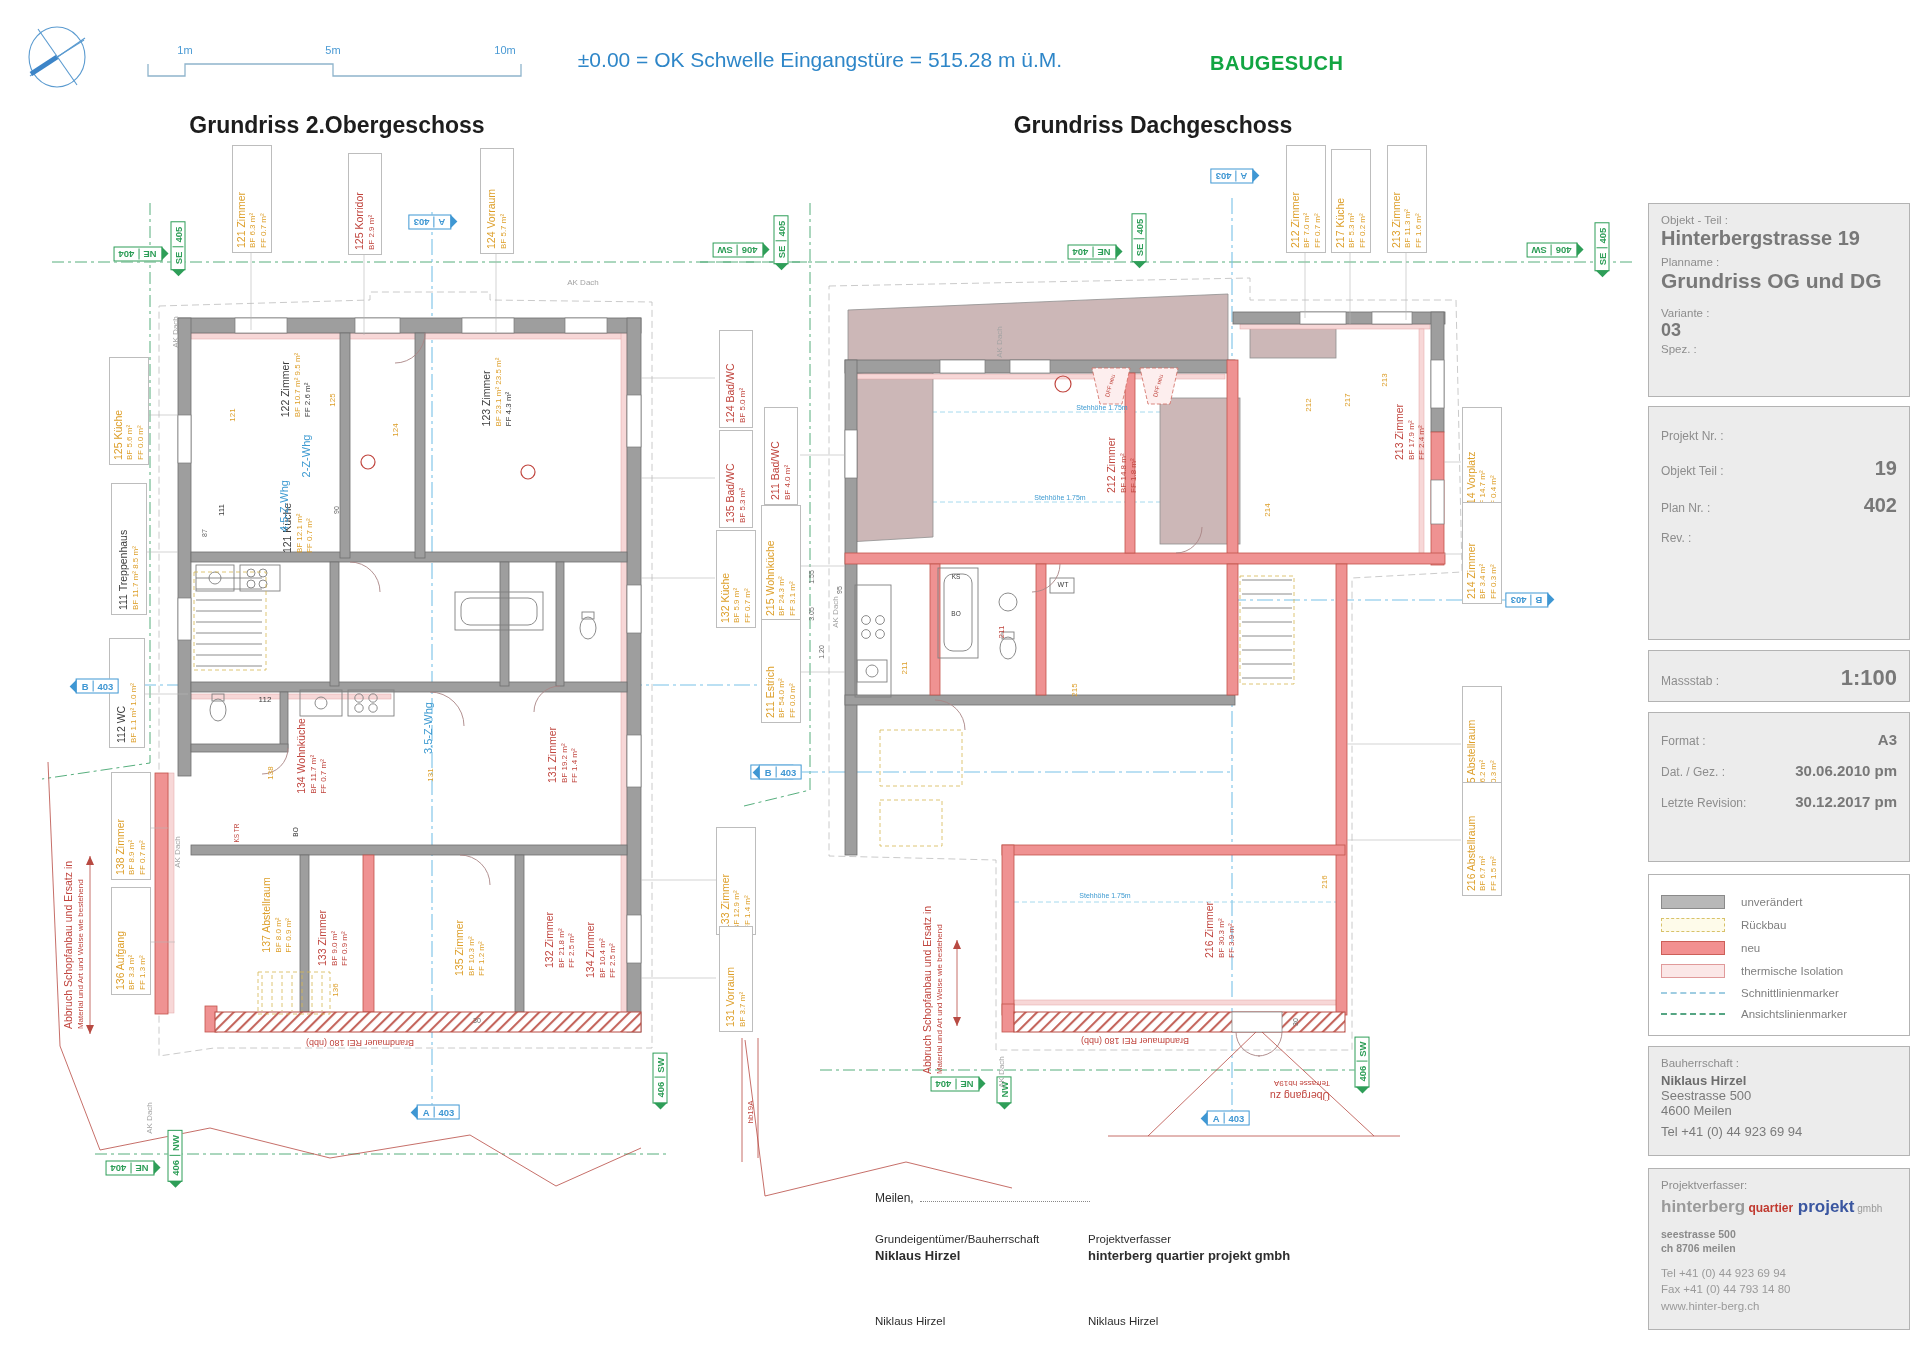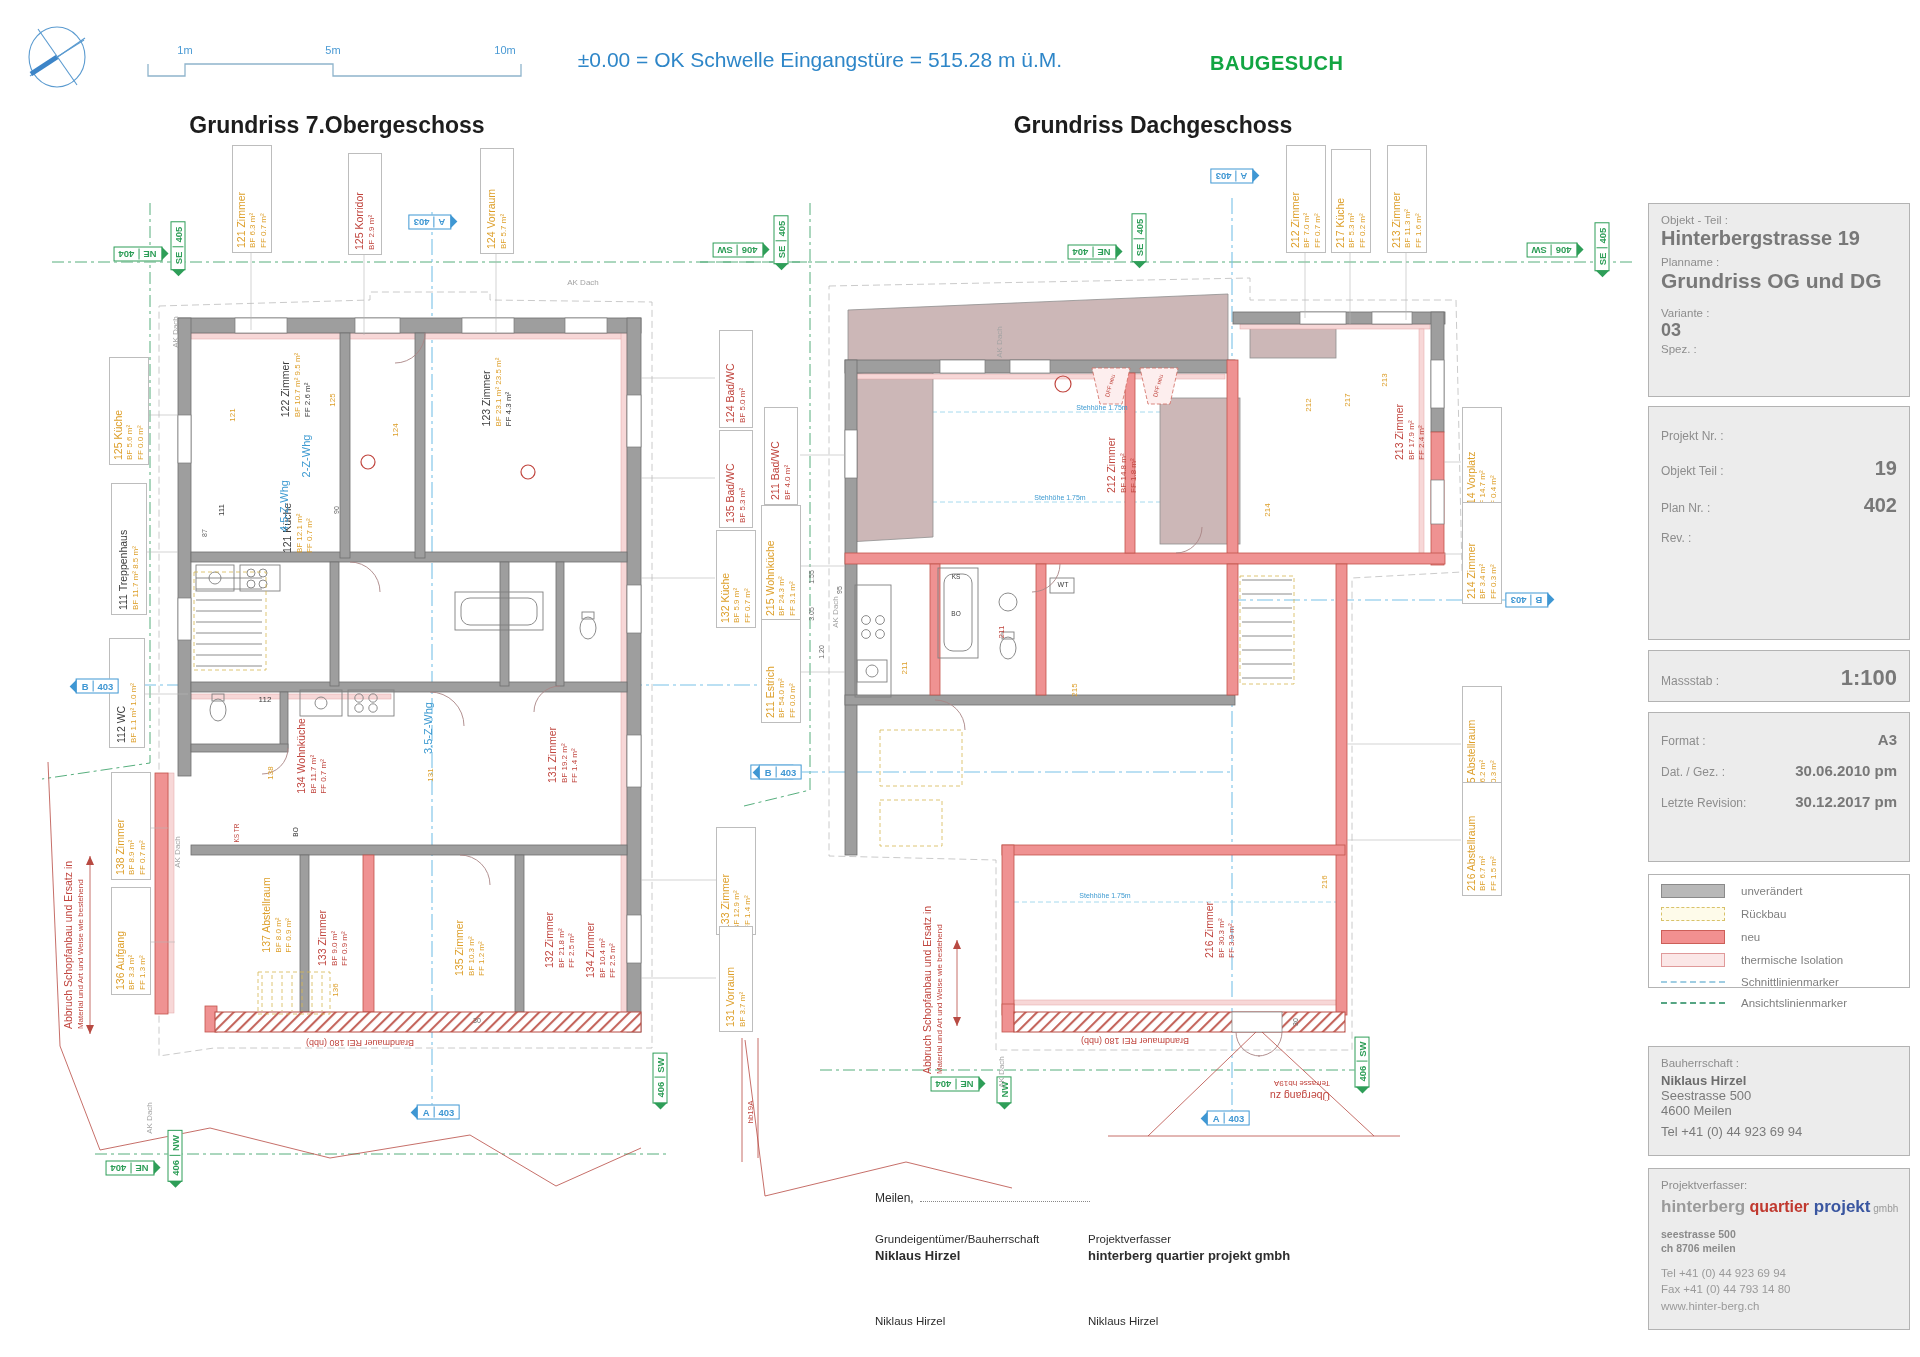--- a/index.html
+++ b/index.html
@@ -71,21 +71,21 @@
   .sw.swatch-red{background:#f29090;border:1px solid #cc5f58;}
   .sw.swatch-pink{background:#fbe7e7;border:1px solid #e09a9a;}
   .sw.line-cyan{height:0;border-top:2px dashed #9fcde2;}
   .sw.line-green{height:0;border-top:2px dashed #55a583;}
   .lg-t{font-size:11.5px;color:#7f7f7f;}
   .bh-name{font-size:13px;font-weight:bold;color:#6d6d6d;margin-top:4px;}
   .bh-line{font-size:13px;color:#7a7a7a;}
   .bh-tel{font-size:13px;color:#7a7a7a;margin-top:6px;}
   .logo{margin:6px 0 10px 0;white-space:nowrap;}
   .logo .lg-gray{font-size:17px;font-weight:bold;color:#9a9a9a;}
-  .logo .lg-red{font-size:16px;font-weight:bold;color:#c0392f;}
+  .logo .lg-red{font-size:12px;font-weight:bold;color:#c0392f;}
   .logo .lg-blue{font-size:17px;font-weight:bold;color:#3a56a0;}
   .logo .lg-small{font-size:10px;color:#9a9a9a;}
   .pv-addr{font-size:10.5px;font-weight:bold;color:#8a8a8a;line-height:1.35;}
   .pv-line{font-size:11.5px;color:#9a9a9a;line-height:1.4;}
   .pv-tels{margin-top:10px;}
   
   .sig{position:absolute;left:875px;top:1188px;width:470px;color:#2d2d2d;}
   .sig .place{font-size:12px;}
   .sig .dots{display:inline-block;width:170px;border-bottom:1px dotted #888;margin-left:6px;}
   .sig-cols{position:absolute;top:45px;left:0;width:470px;}
@@ -313,21 +313,21 @@
         <path d="M1461,462 H1444 M1461,554 H1444 M1461,744 H1347 M1461,840 H1347"></path>
       </g>
     </g>
   </svg>
 
   <span class="scale-tick" style="left:185px;top:44px">1m</span>
   <span class="scale-tick" style="left:333px;top:44px">5m</span>
   <span class="scale-tick" style="left:505px;top:44px">10m</span>
   <div class="elev">±0.00 = OK Schwelle Eingangstüre = 515.28 m ü.M.</div>
   <div class="stamp">BAUGESUCH</div>
-  <div class="plan-title" style="left:337px;top:112px">Grundriss 7.Obergeschoss</div>
+  <div class="plan-title" style="left:337px;top:112px">Grundriss 2.Obergeschoss</div>
   <div class="plan-title" style="left:1153px;top:112px">Grundriss Dachgeschoss</div>
 
   <div id="overlay">
       <div class="lbox" style="width: 38px; height: 106px; margin-left: -19px; margin-top: -53px; left: 251px; top: 198px;">
         <div class="lin" style="width: 98px; height: 36px; transform: translate(-50%, -50%) rotate(-90deg);">
           <div class="ln ln0" style="color: rgb(221, 158, 40);">121 Zimmer</div>
           <div class="ln" style="color: rgb(221, 158, 40);">BF   6.3 m²</div>
           <div class="ln" style="color: rgb(221, 158, 40);">FF   0.7 m²</div>
         </div>
       </div>
@@ -951,21 +951,21 @@
         </div>
         <div class="row">
           <span class="rl">Dat. / Gez. :</span>
           <span class="rv mid">30.06.2010 pm</span>
         </div>
         <div class="row">
           <span class="rl">Letzte Revision:</span>
           <span class="rv mid">30.12.2017 pm</span>
         </div>
       </div>
-    <div class="tbx white" style="top:874px;height:114px;padding-top:9px" id="legend-box">
+    <div class="tbx white" style="top:874px;height:162px;padding-top:20px" id="legend-box">
         <div class="lg-row">
           <div class="sw swatch-gray"></div>
           <span class="lg-t">unverändert</span>
         </div>
         <div class="lg-row">
           <div class="sw swatch-dashed"></div>
           <span class="lg-t">Rückbau</span>
         </div>
         <div class="lg-row">
           <div class="sw swatch-red"></div>

